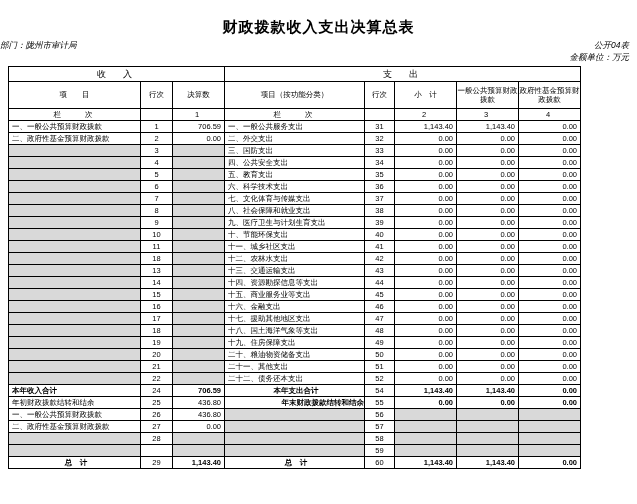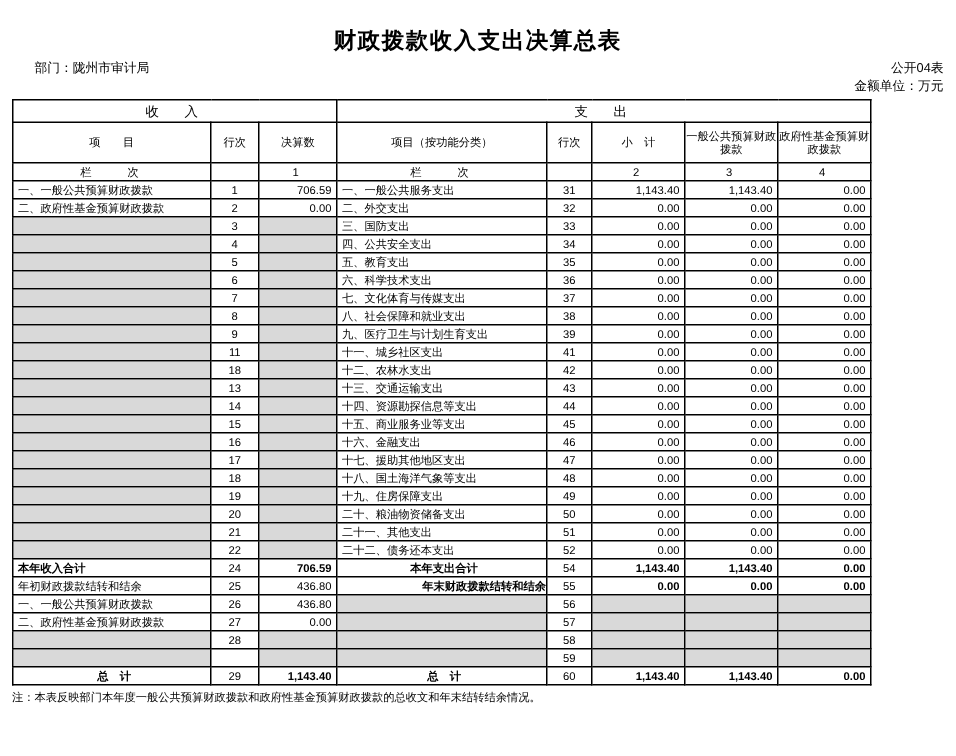--- a/index.html
+++ b/index.html
@@ -17,21 +17,22 @@
     font-size:15px;
     font-weight:bold;
     letter-spacing:1px;
     padding-top:18px;
     padding-bottom:3px;
   }
   .subhead{
     display:flex;
     justify-content:space-between;
     font-size:8.5px;
-    padding:0 8px 2px 23px;
+    padding:0 8px 2px 0;
+    font-style:italic;
   }
   table{
     border-collapse:collapse;
     table-layout:fixed;
     width:524px;
     margin:0 8px;
     font-size:7.5px;
   }
   td,th{
     border:1px solid #000;
@@ -195,20 +196,30 @@
           <td class="">9</td>
           <td class="num shade"></td>
           <td class="lbl">九、医疗卫生与计划生育支出</td>
           <td class="">39</td>
           <td class="num">0.00</td>
           <td class="num">0.00</td>
           <td class="num">0.00</td>
         </tr>
         <tr>
           <td class="lbl shade"></td>
+          <td class="">10</td>
+          <td class="num shade"></td>
+          <td class="lbl">十、节能环保支出</td>
+          <td class="">40</td>
+          <td class="num">0.00</td>
+          <td class="num">0.00</td>
+          <td class="num">0.00</td>
+        </tr>
+        <tr>
+          <td class="lbl shade"></td>
           <td class="">11</td>
           <td class="num shade"></td>
           <td class="lbl">十一、城乡社区支出</td>
           <td class="">41</td>
           <td class="num">0.00</td>
           <td class="num">0.00</td>
           <td class="num">0.00</td>
         </tr>
         <tr>
           <td class="lbl shade"></td>
@@ -386,15 +397,14 @@
           <td class="num bold">1,143.40</td>
           <td class="lbl bold" style="text-align: center;">总　计</td>
           <td class="">60</td>
           <td class="num bold">1,143.40</td>
           <td class="num bold">1,143.40</td>
           <td class="num bold">0.00</td>
         </tr>
       </tbody>
   </table>
 
-  <div class="note">注：本表反映部门本年度一般公共预算财政拨款和政府性基金预算财政拨款的总收文和年末结转结余情况。</div>
 
 </div>
 
 </body></html>

